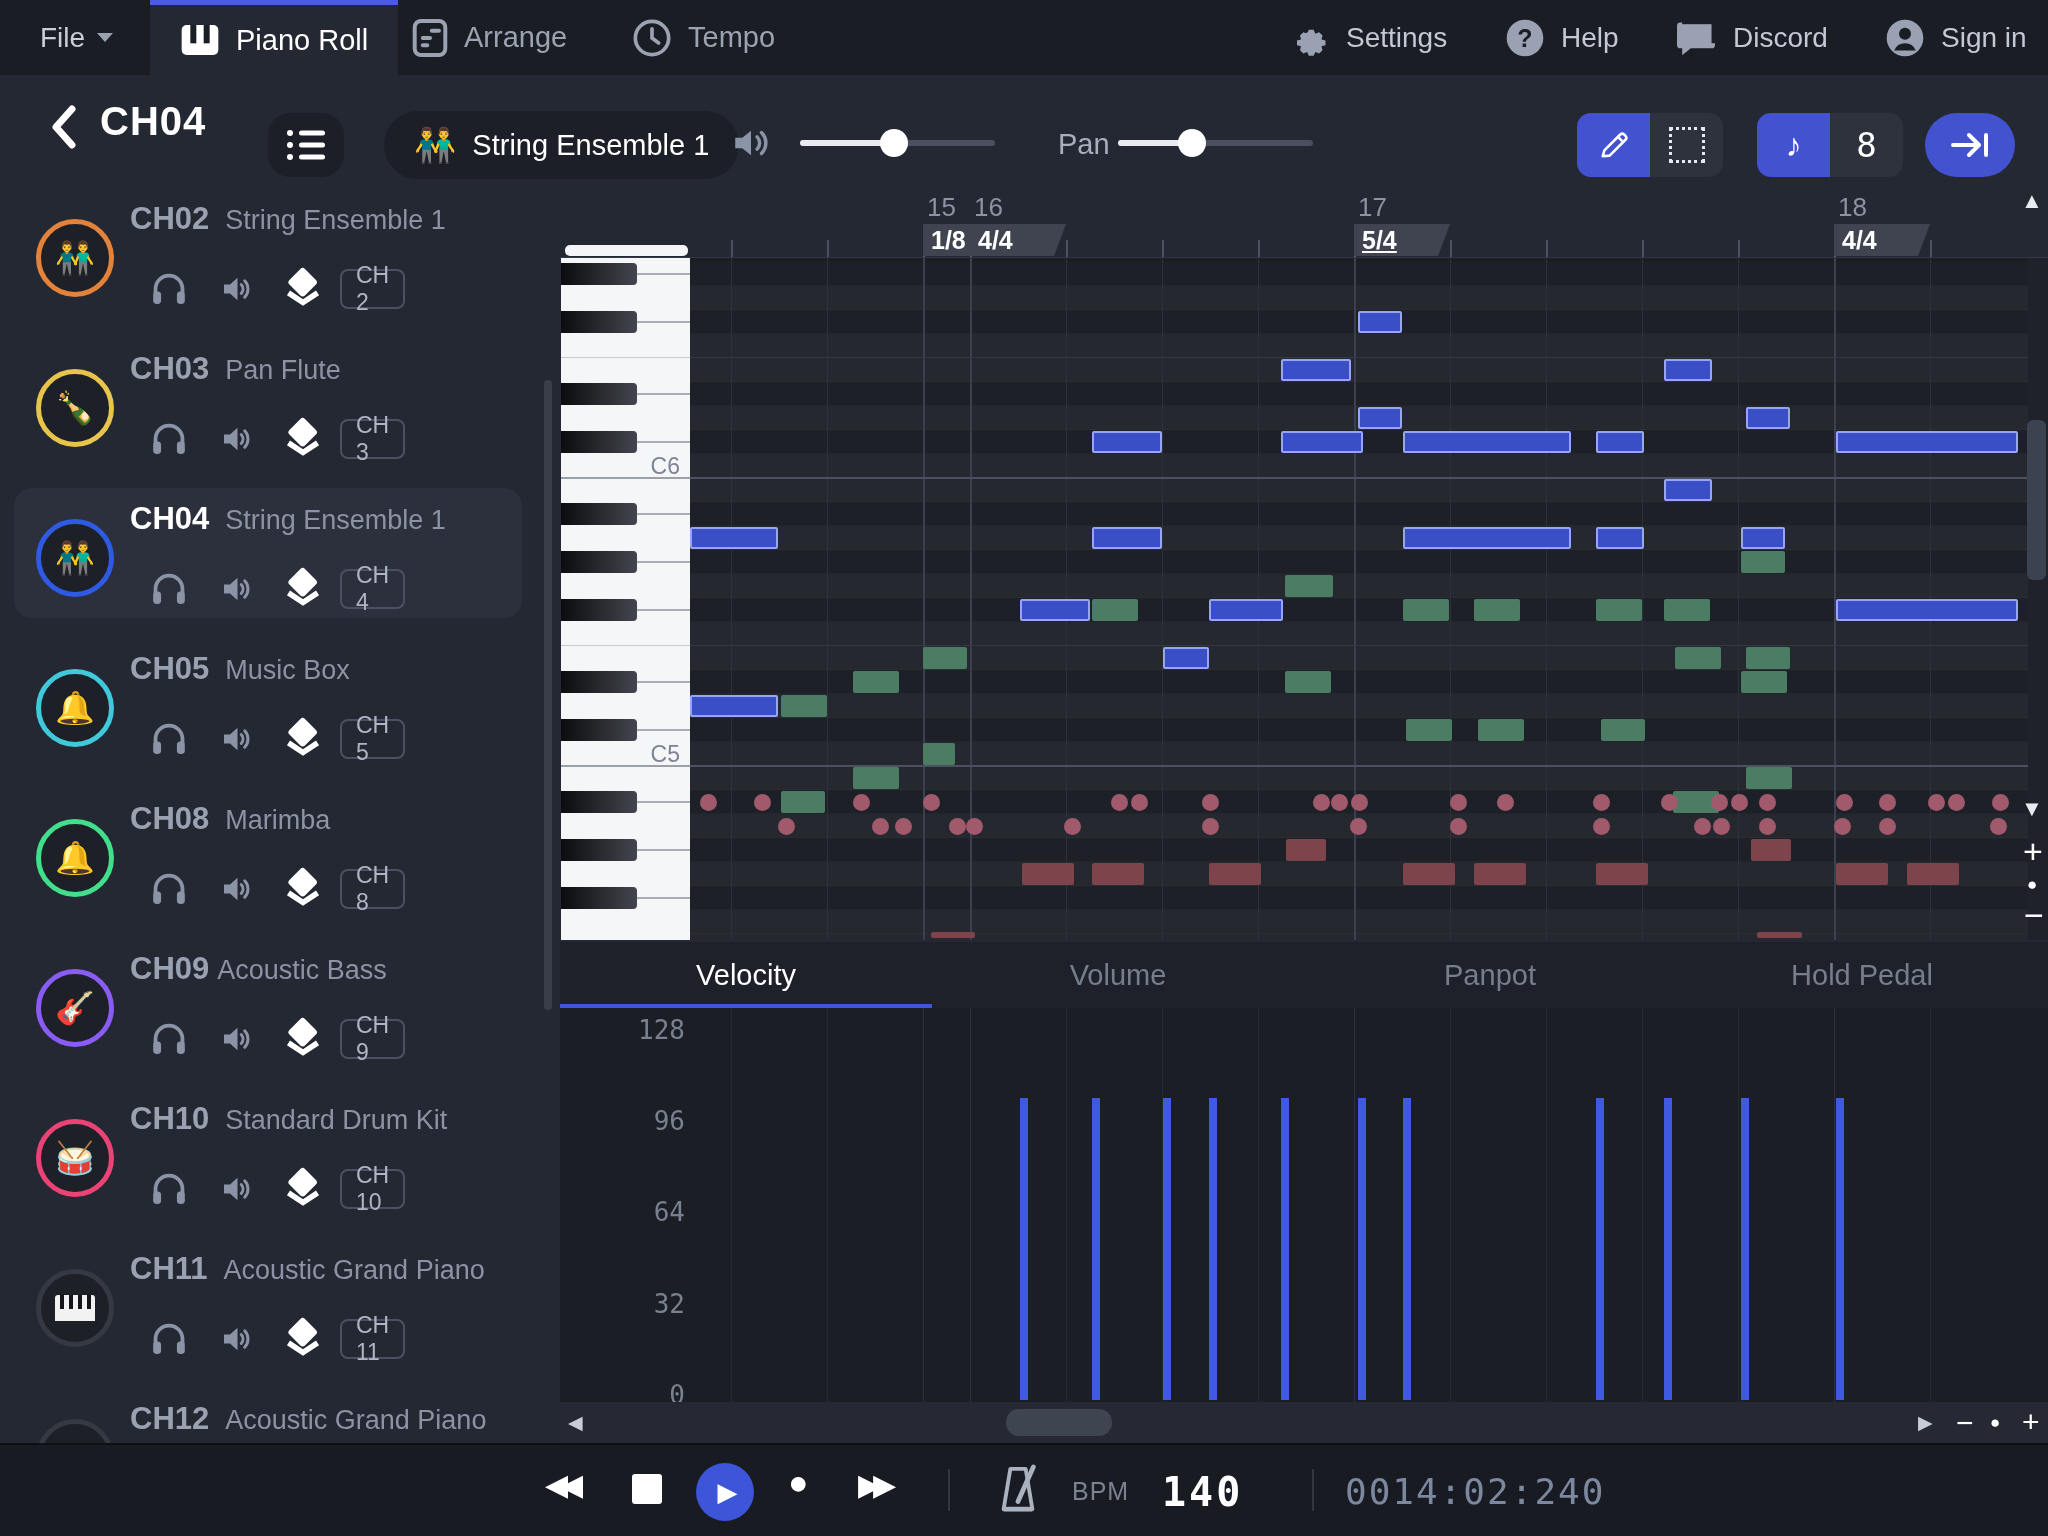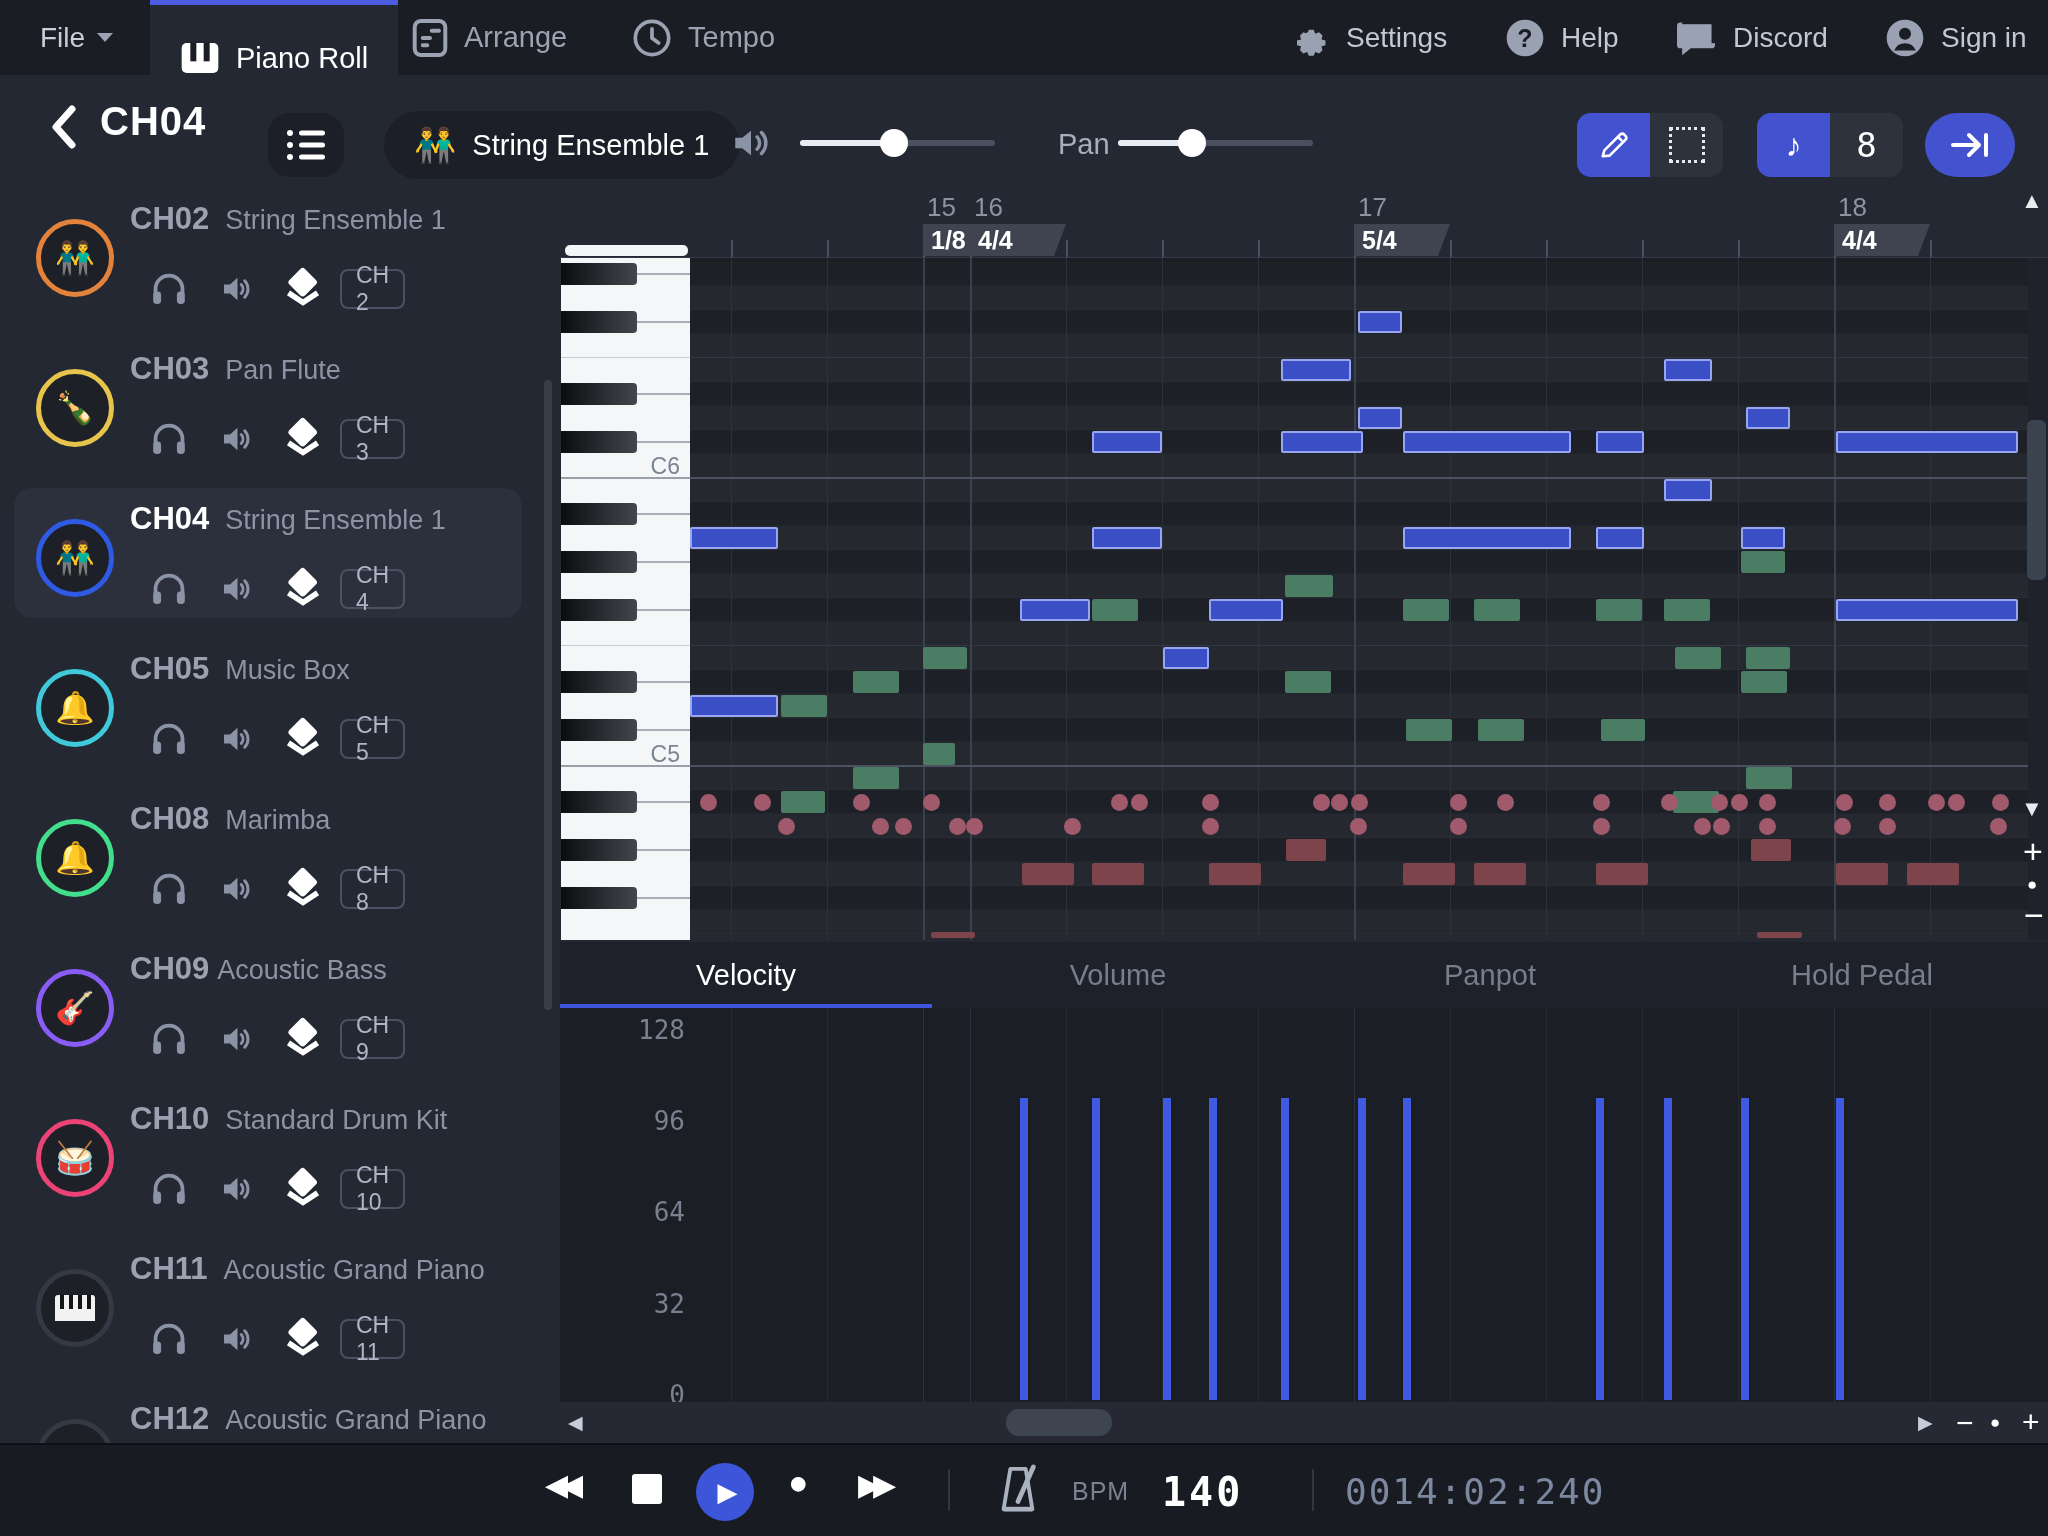--- a/index.html
+++ b/index.html
@@ -8,21 +8,21 @@
   .abs{position:absolute;}
   .flex{display:flex;align-items:center;}
   
   .topbar{position:absolute;left:0;top:0;width:2048px;height:75px;background:#1a1d24;}
   .file-menu{position:absolute;left:40px;top:0;height:75px;display:flex;align-items:center;gap:12px;
              font-size:28px;color:#c9ced8;cursor:pointer;}
   .chev-down{width:0;height:0;border-left:8px solid transparent;border-right:8px solid transparent;
              border-top:9px solid #9aa2b2;}
   .main-tab{position:absolute;top:0;height:75px;display:flex;align-items:center;gap:16px;
             font-size:29px;color:#9ba3b2;cursor:pointer;padding:0 30px;box-sizing:border-box;}
-  .main-tab.active{background:#242833;border-top:5px solid #4c5ce2;color:#ffffff;align-items:flex-end;}
+  .main-tab.active{background:#242833;border-top:5px solid #4c5ce2;color:#ffffff;}
   .hdr-item{position:absolute;top:0;height:75px;display:flex;align-items:center;gap:16px;
             font-size:28px;color:#c2c8d4;cursor:pointer;}
   .hdr-item svg{display:block;}
   
   .toolbar{position:absolute;left:0;top:75px;width:2048px;height:105px;background:#242833;}
   .back-btn{position:absolute;left:48px;top:26px;width:44px;height:52px;display:flex;align-items:center;cursor:pointer;}
   .track-title{position:absolute;left:100px;top:24px;font-size:40px;font-weight:bold;color:#fff;letter-spacing:1px;}
   .list-btn{position:absolute;left:268px;top:113px;width:76px;height:64px;border-radius:22px;background:#1c1f27;
             display:flex;align-items:center;justify-content:center;cursor:pointer;}
   .chip{position:absolute;left:384px;top:111px;height:68px;border-radius:34px;background:#1c1f27;
@@ -514,21 +514,21 @@
       <div class="tick" style="left: 1048px; top: 60px; height: 18px;"></div>
       <div class="tick" style="left: 1240px; top: 60px; height: 18px;"></div>
       <div class="tick" style="left: 233px; top: 44px; height: 34px; background: rgb(90, 96, 112);"></div>
       <div class="bar-num" style="left: 237px;">15</div>
       <div class="sig-badge" style="left: 233px; width: 50px;">1/8</div>
       <div class="tick" style="left: 280px; top: 44px; height: 34px; background: rgb(90, 96, 112);"></div>
       <div class="bar-num" style="left: 284px;">16</div>
       <div class="sig-badge" style="left: 280px; width: 78px;">4/4</div>
       <div class="tick" style="left: 664px; top: 44px; height: 34px; background: rgb(90, 96, 112);"></div>
       <div class="bar-num" style="left: 668px;">17</div>
-      <div class="sig-badge" style="left: 664px; width: 78px;">5/4</div>
+      <div class="sig-badge" style="left: 664px; width: 78px; text-decoration: underline;">5/4</div>
       <div class="tick" style="left: 1144px; top: 44px; height: 34px; background: rgb(90, 96, 112);"></div>
       <div class="bar-num" style="left: 1148px;">18</div>
       <div class="sig-badge" style="left: 1144px; width: 78px;">4/4</div>
     </div>
   <div class="rule-line"></div>
   <div class="keyboard" id="keyboard">
       <div class="bkey" style="top: 5px;"></div>
       <div class="bkey-line" style="left: 76px; top: 15px; width: 53px;"></div>
       <div class="bkey" style="top: 53px;"></div>
       <div class="bkey-line" style="left: 76px; top: 63px; width: 53px;"></div>

